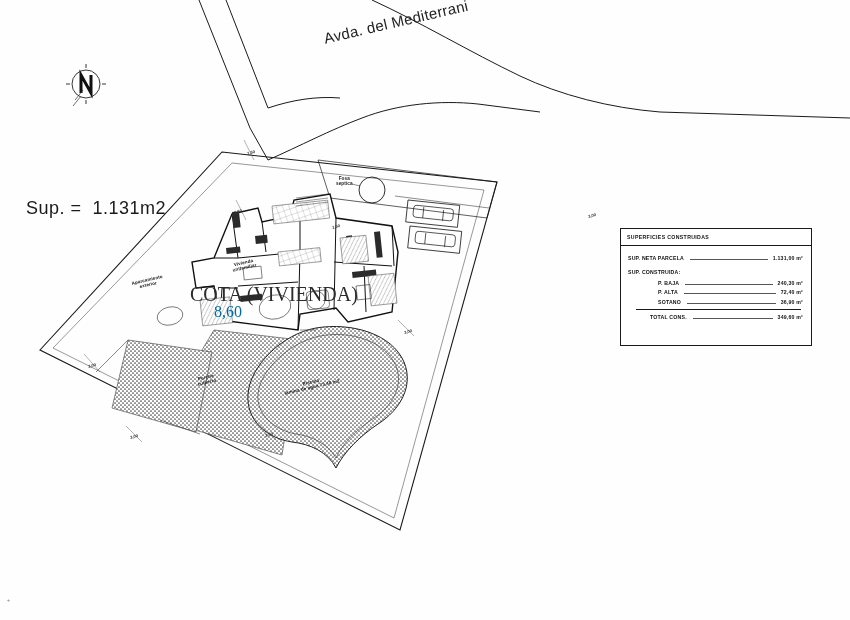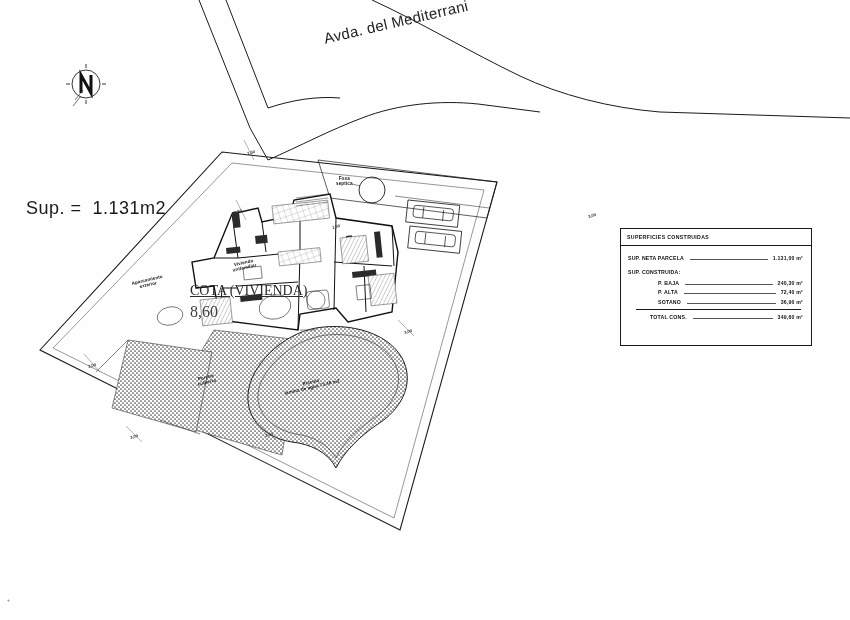--- a/index.html
+++ b/index.html
@@ -45,29 +45,28 @@
     left: 322px; top: 30px;
     font-size: 15px;
     color: #222;
     transform: rotate(-13deg);
     transform-origin: left top;
     letter-spacing: .3px;
   }
 
   #cota-label {
     left: 190px; top: 283px;
-    font-size: 14px;
+    font-size: 20px;
     color: #2b2b2b;
     font-family: "Liberation Serif", serif;
-    text-decoration: underline;
   }
   #cota-value {
-    left: 190px; top: 303px;
+    left: 214px; top: 303px;
     font-size: 16px;
-    color: #404040;
+    color: #0369a1;
     font-family: "Liberation Serif", serif;
   }
 
   .tiny {
     font-size: 4.6px;
     color: #1a1a1a;
     font-weight: bold;
     letter-spacing: .1px;
     text-align: center;
   }

